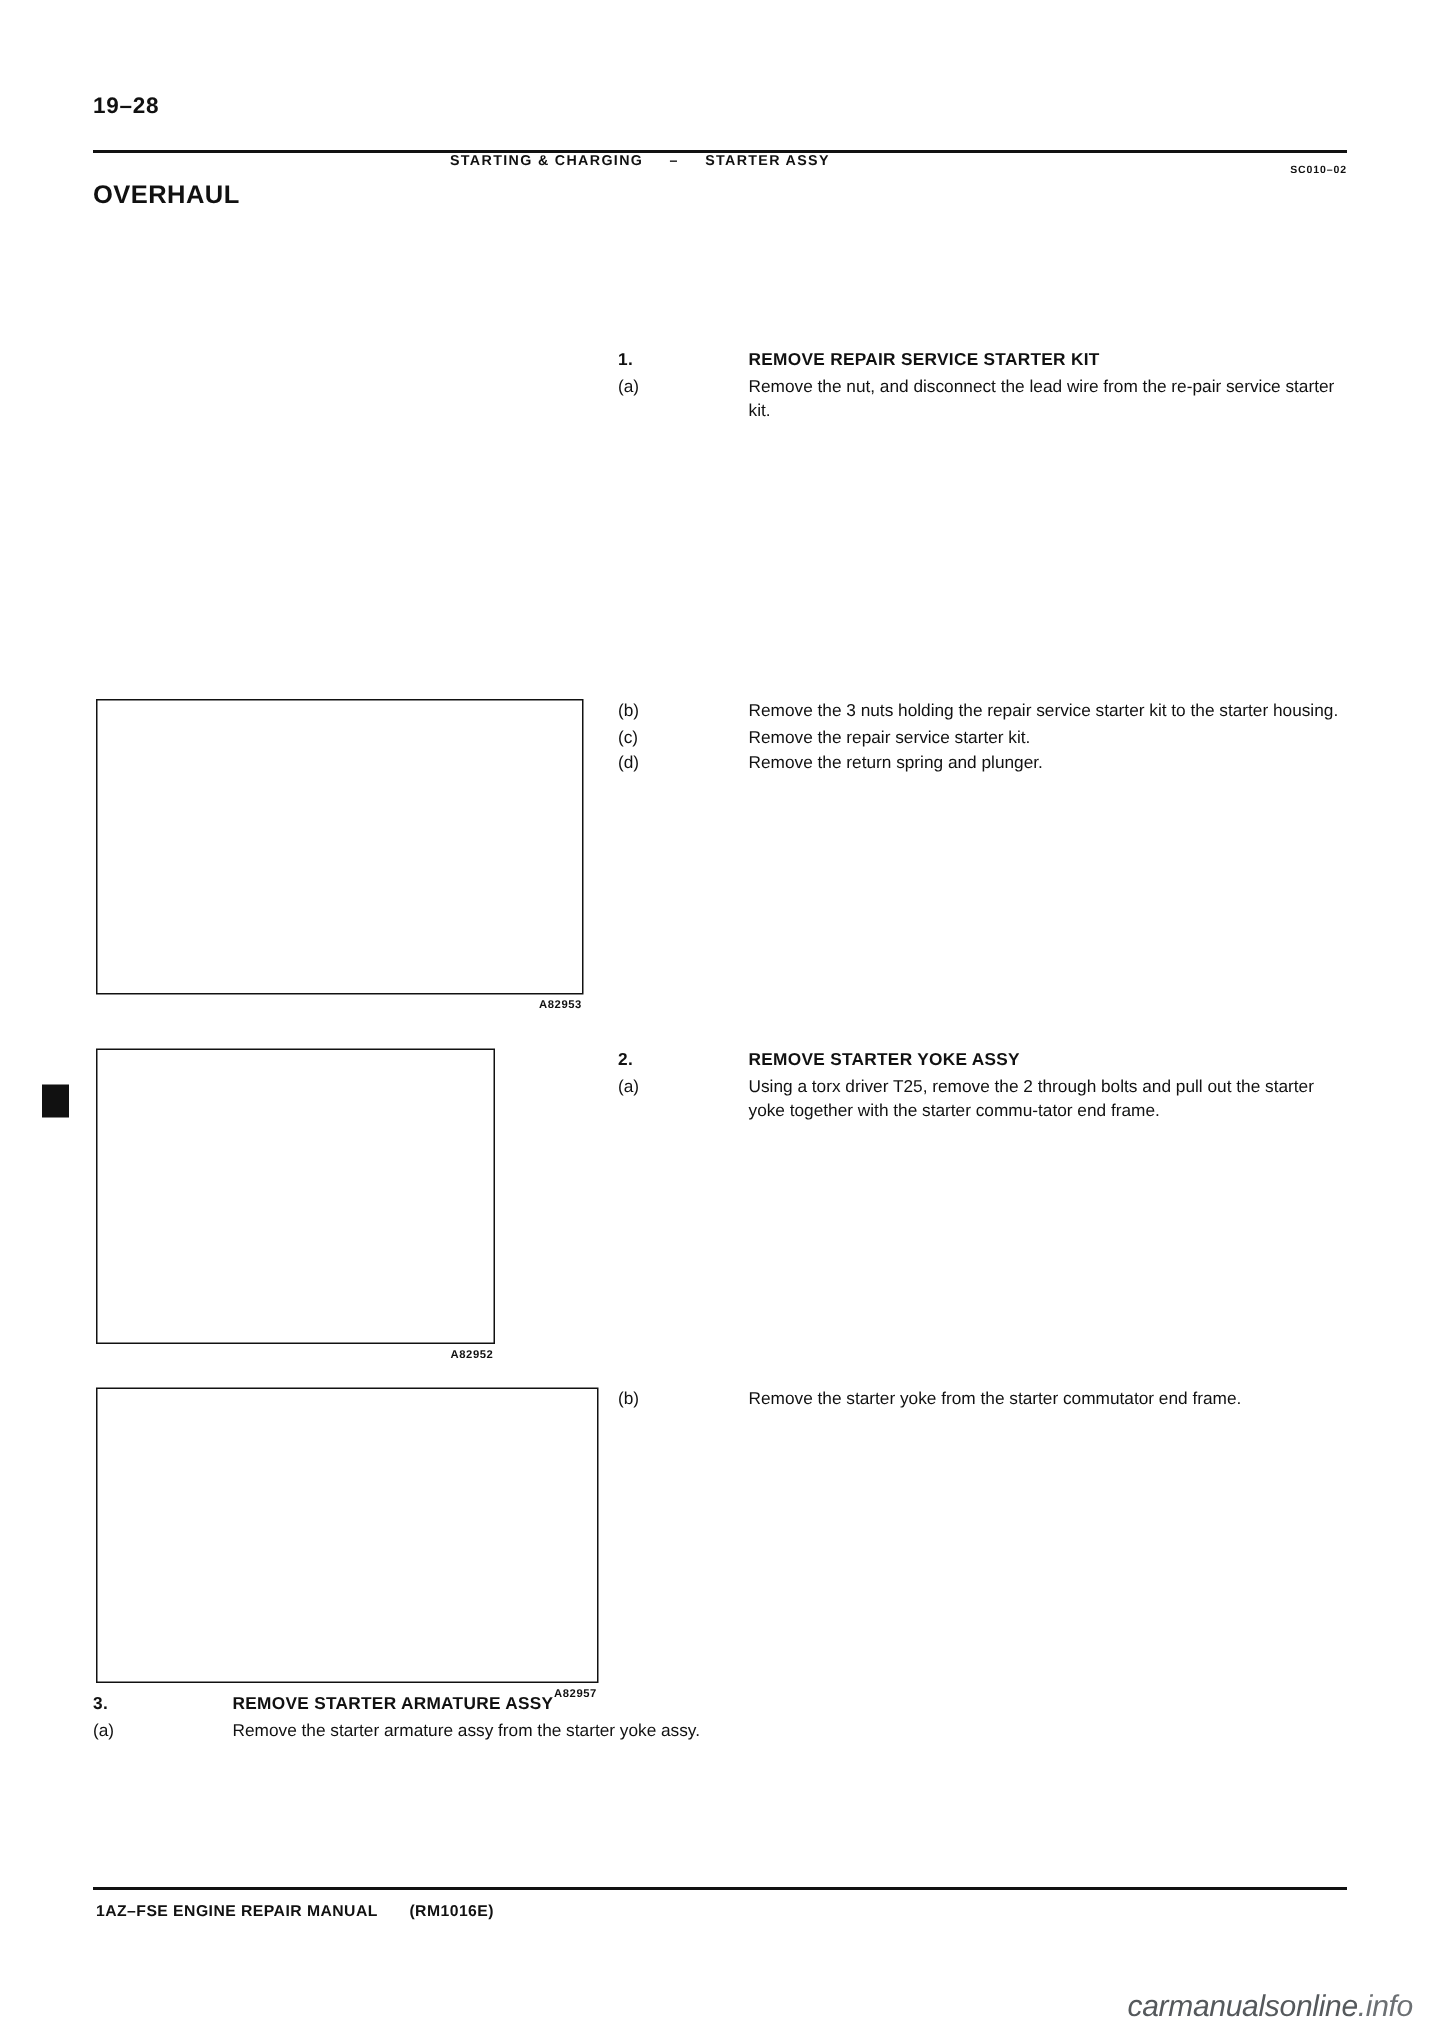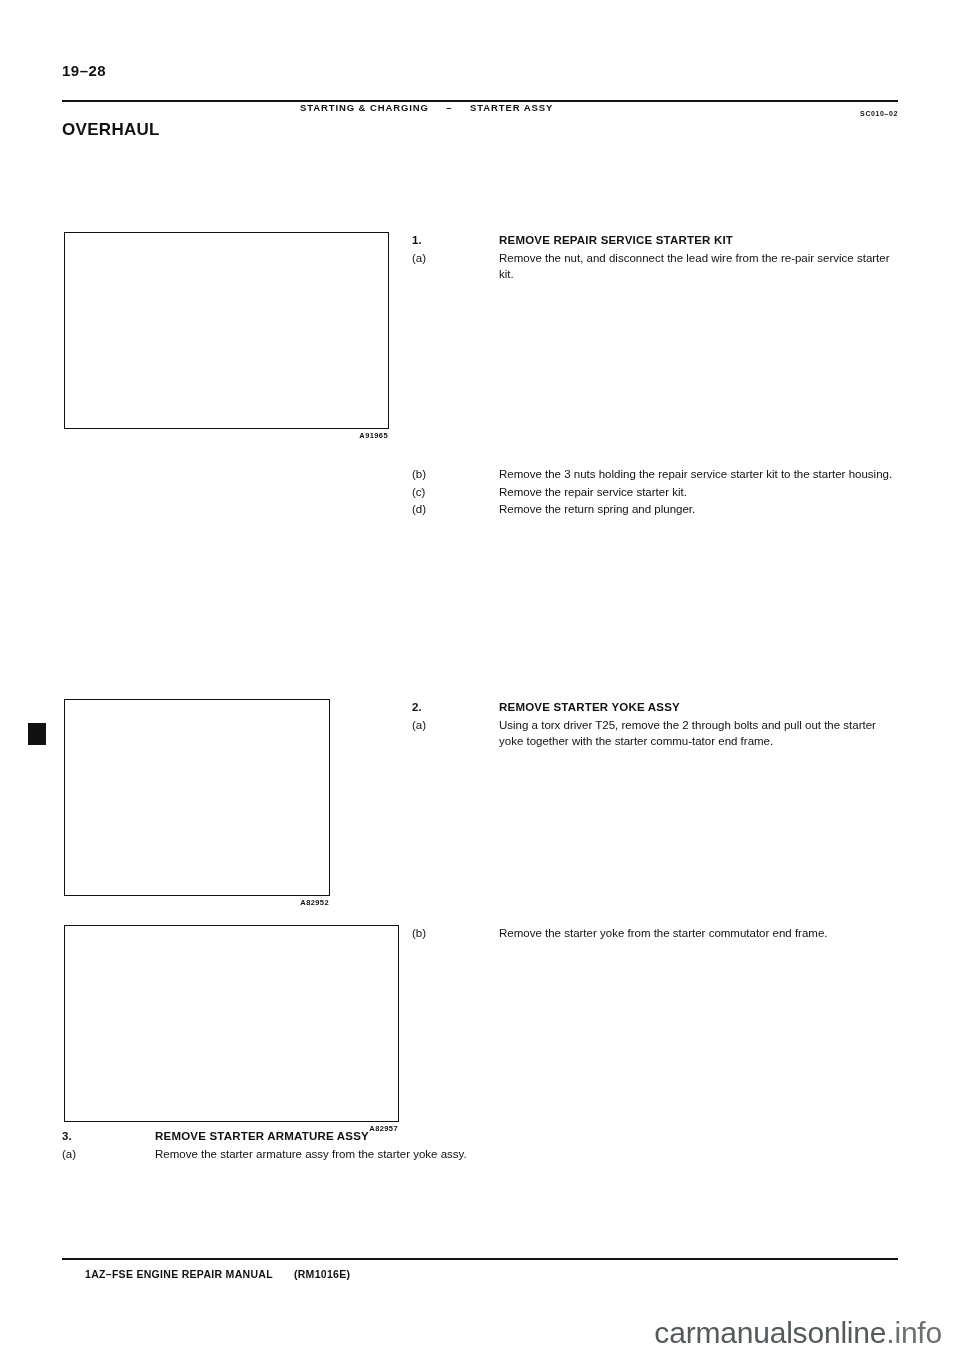--- a/index.html
+++ b/index.html
@@ -147,39 +147,40 @@
   .footer-rule {
     position: absolute;
     left: 62px;
     top: 1258px;
     width: 836px;
     height: 2px;
     background: #111;
   }
   .footer-text {
     position: absolute;
-    left: 85px;
+    left: 64px;
     top: 1268px;
     font-size: 10.5px;
     font-weight: bold;
     letter-spacing: 0.3px;
     color: #111;
     white-space: nowrap;
   }
   .footer-text .pub {
     display: inline-block;
     padding-left: 18px;
   }
   .watermark {
     position: absolute;
     right: 18px;
     bottom: 8px;
-    font-size: 30px;
+    font-size: 20px;
     color: #55595c;
     letter-spacing: -0.2px;
+    font-style: italic;
   }
   .watermark .wm-dim {
     color: #6c7073;
   }
 </style>
 </head>
 <body>
 
 <div class="page">
 
@@ -190,24 +191,24 @@
     <span class="sep">–</span>
     <span>STARTER ASSY</span>
   </div>
 
   <div class="header-rule"></div>
   <div class="doc-code">SC010–02</div>
   <div class="title">OVERHAUL</div>
 
   <div class="margin-tab"></div>
 
-  <div class="figure" style="left:64px; top:232px; width:325px; height:197px;">
-    <span class="fig-id">A91965</span>
-  </div>
-
+
+  <div class="figure" style="left:64px; top:466px; width:325px; height:197px;">
+    <span class="fig-id">A82953</span>
+  </div>
 
   <div class="figure" style="left:64px; top:699px; width:266px; height:197px;">
     <span class="fig-id">A82952</span>
   </div>
 
   <div class="figure" style="left:64px; top:925px; width:335px; height:197px;">
     <span class="fig-id">A82957</span>
   </div>
 
   <div class="steps" style="top:232px;">

